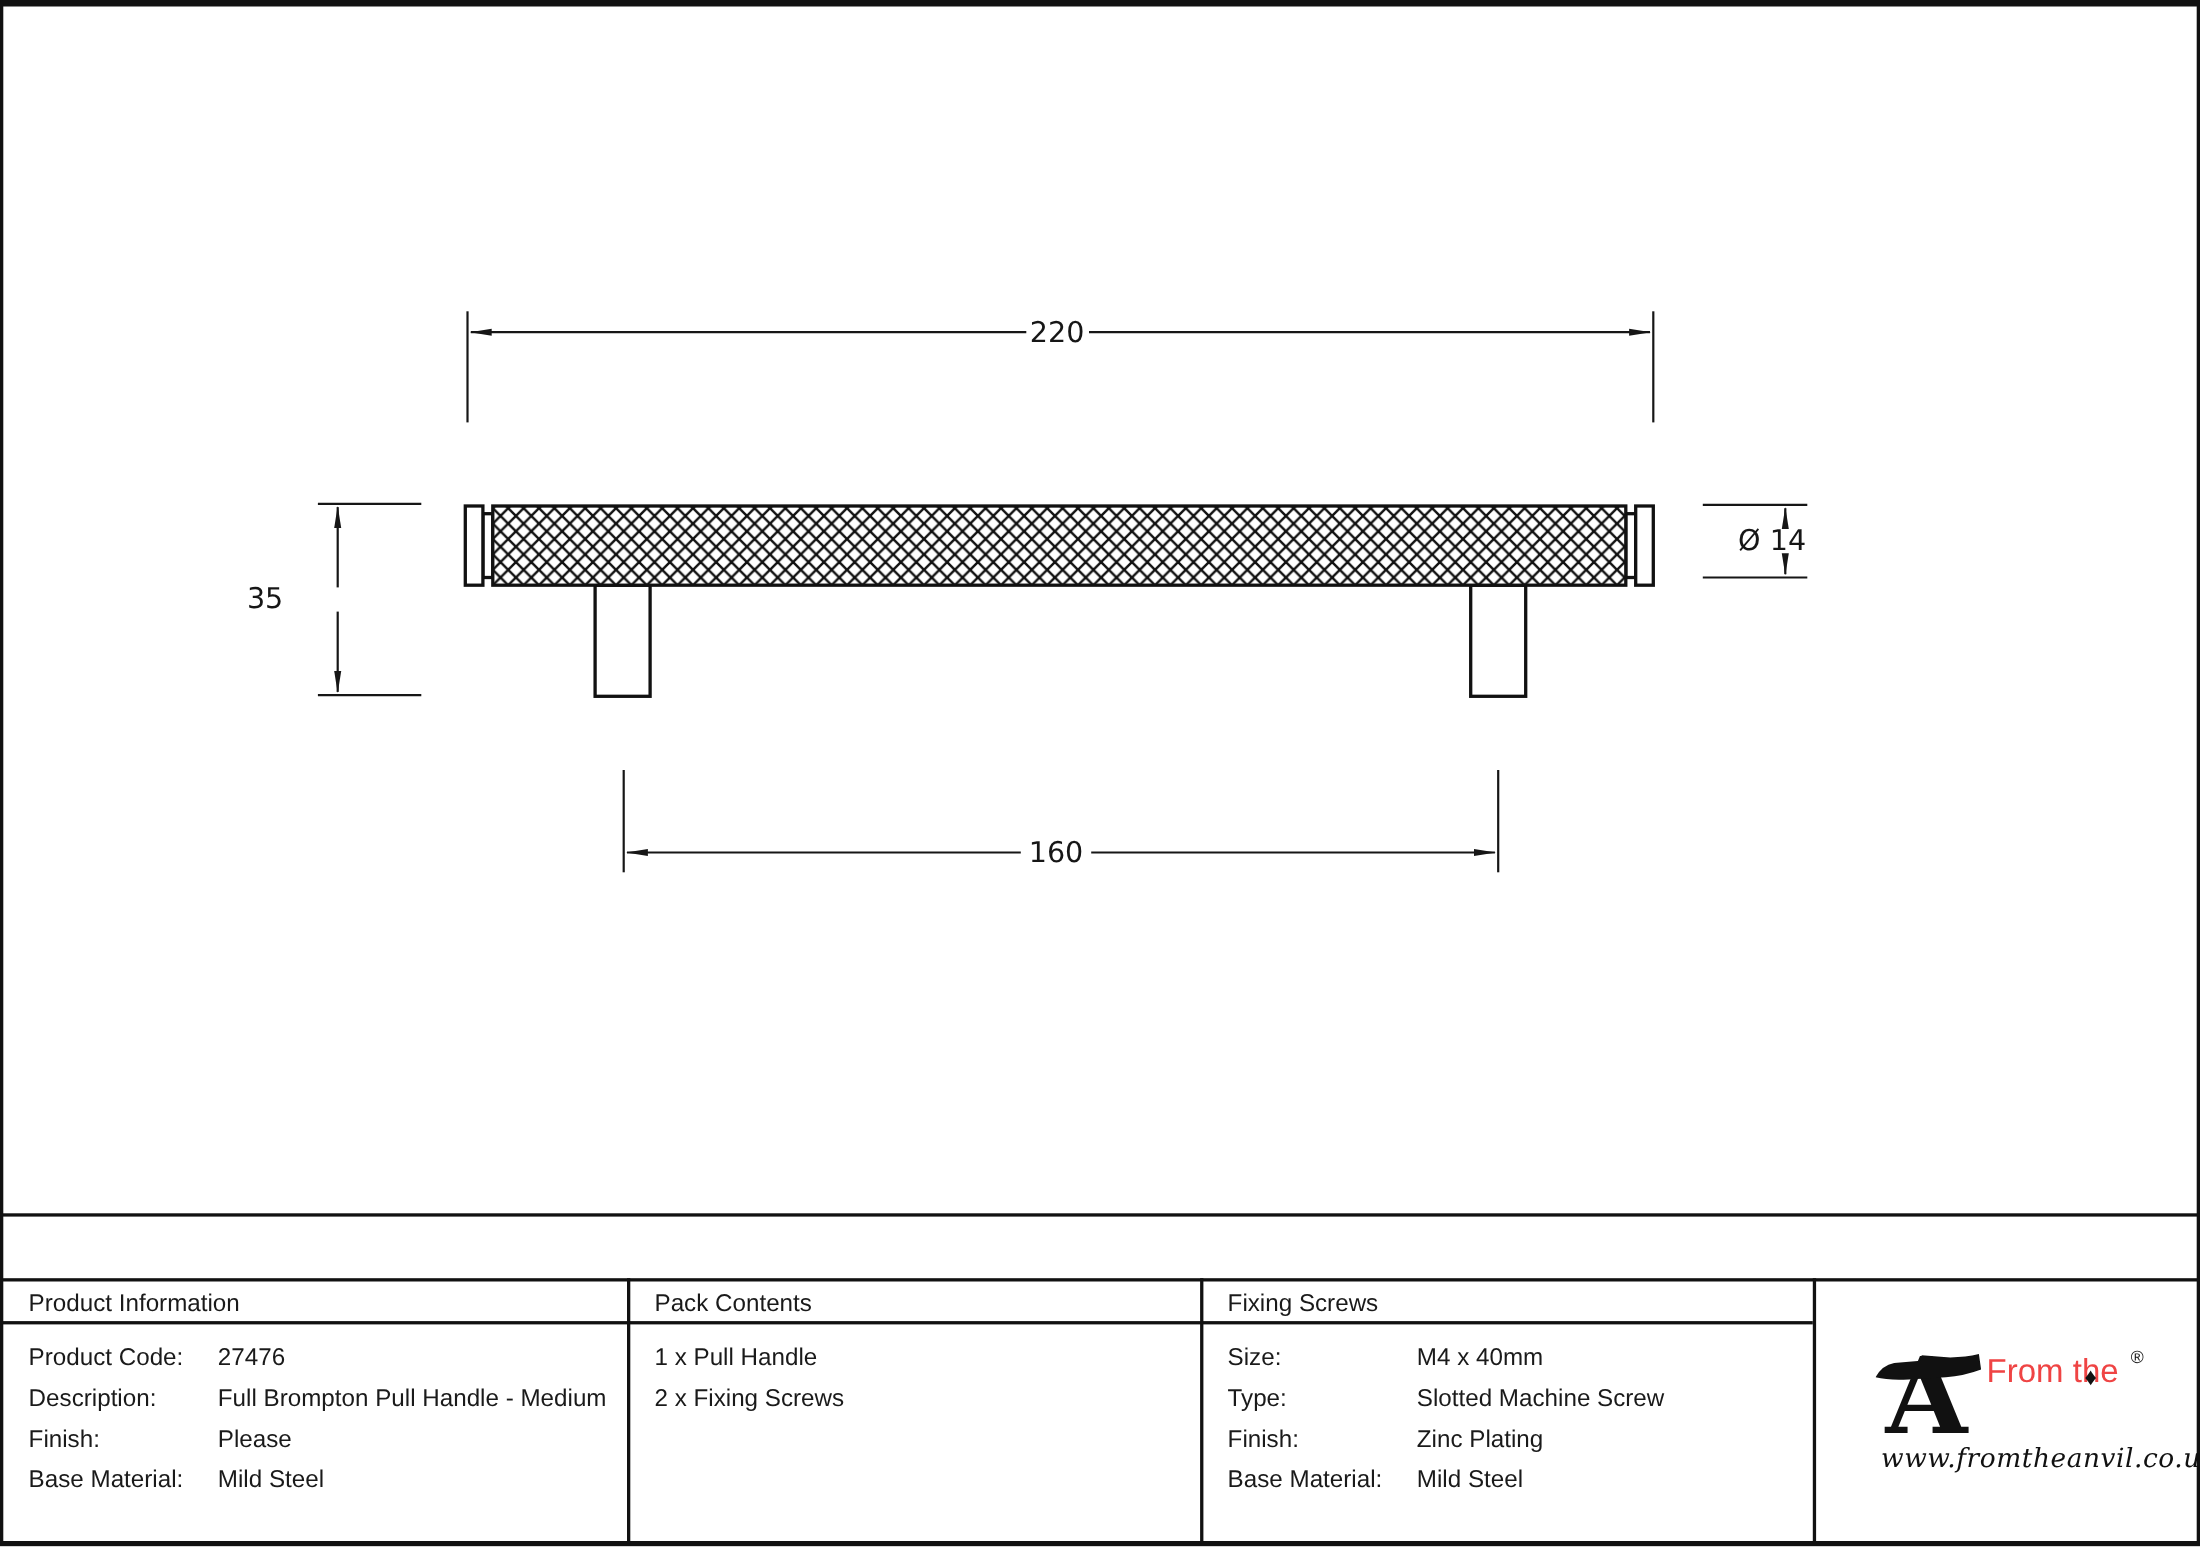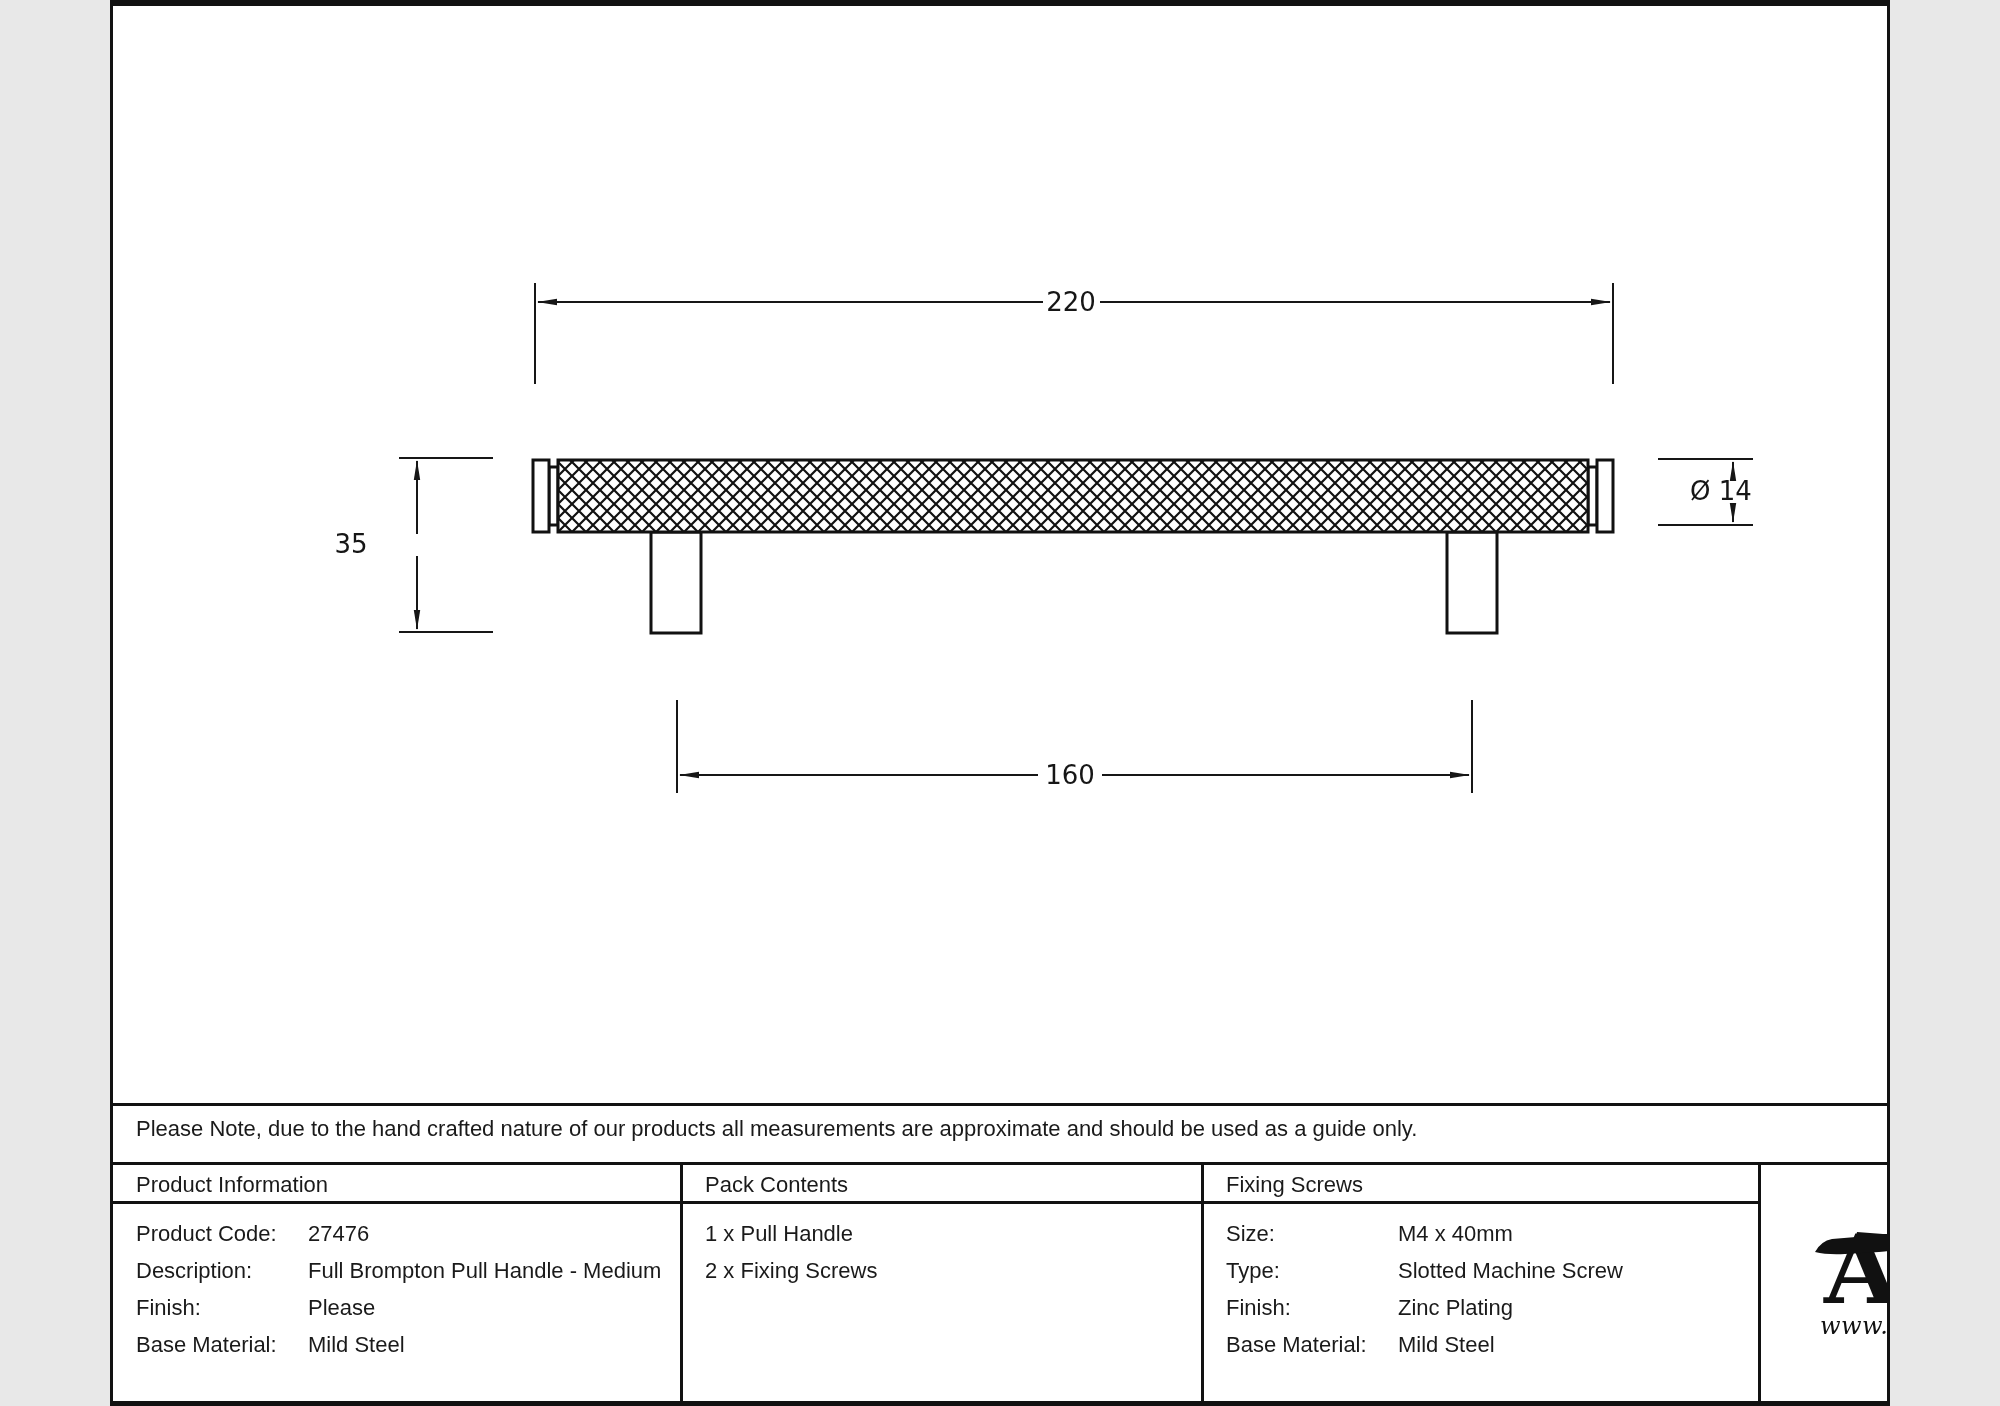--- a/index.html
+++ b/index.html
@@ -1,17 +1,17 @@
 <!DOCTYPE html>
 <html><head>
 <meta charset="utf-8">
 <style>
   html,body{margin:0;padding:0;background:#e8e8e8;}
   .page{
-    position:relative;width:1780px;height:1406px;background:#fff;
+    position:relative;width:2000px;height:1406px;background:#fff;
     font-family:"Liberation Sans",sans-serif;color:#1a1a1a;overflow:hidden;
     margin:0 auto;
   }
   .page-border{position:absolute;inset:0;border:3px solid #111;
     border-top-width:6px;border-bottom-width:5px;pointer-events:none;}
   .drawing-svg{position:absolute;left:0;top:0;}
   .dim-text{font-family:"DejaVu Sans",sans-serif;font-size:26px;fill:#161616;text-anchor:middle;}
   .hline{position:absolute;height:3px;background:#111;}
   .vline{position:absolute;width:3px;background:#111;}
   .note-text{position:absolute;left:26px;top:1116px;width:1900px;font-size:22px;}
@@ -92,21 +92,20 @@
     <text class="dim-text" x="960" y="784">160</text>
   </svg>
 
   <div class="hline" style="left:0;top:1103px;width:2000px;"></div>
   <div class="hline" style="left:0;top:1162px;width:2000px;"></div>
   <div class="hline" style="left:0;top:1201px;width:1648px;"></div>
   <div class="vline" style="left:570px;top:1162px;height:241px;"></div>
   <div class="vline" style="left:1091px;top:1162px;height:241px;"></div>
   <div class="vline" style="left:1648px;top:1162px;height:241px;"></div>
 
-  <div class="note-text">Please Note, due to the hand crafted nature of our products all measurements are approximate and should be used as a guide only.</div>
 
   <div class="col-header" style="left:26px;top:1172px;">Product Information</div>
   <div class="col-header" style="left:595px;top:1172px;">Pack Contents</div>
   <div class="col-header" style="left:1116px;top:1172px;">Fixing Screws</div>
 
   <div>
     <div class="cell-label" style="left:26px;top:1221px;">Product Code:</div>
     <div class="cell-value" style="left:198px;top:1221px;">27476</div>
     <div class="cell-label" style="left:26px;top:1258px;">Description:</div>
     <div class="cell-value" style="left:198px;top:1258px;">Full Brompton Pull Handle - Medium</div>

